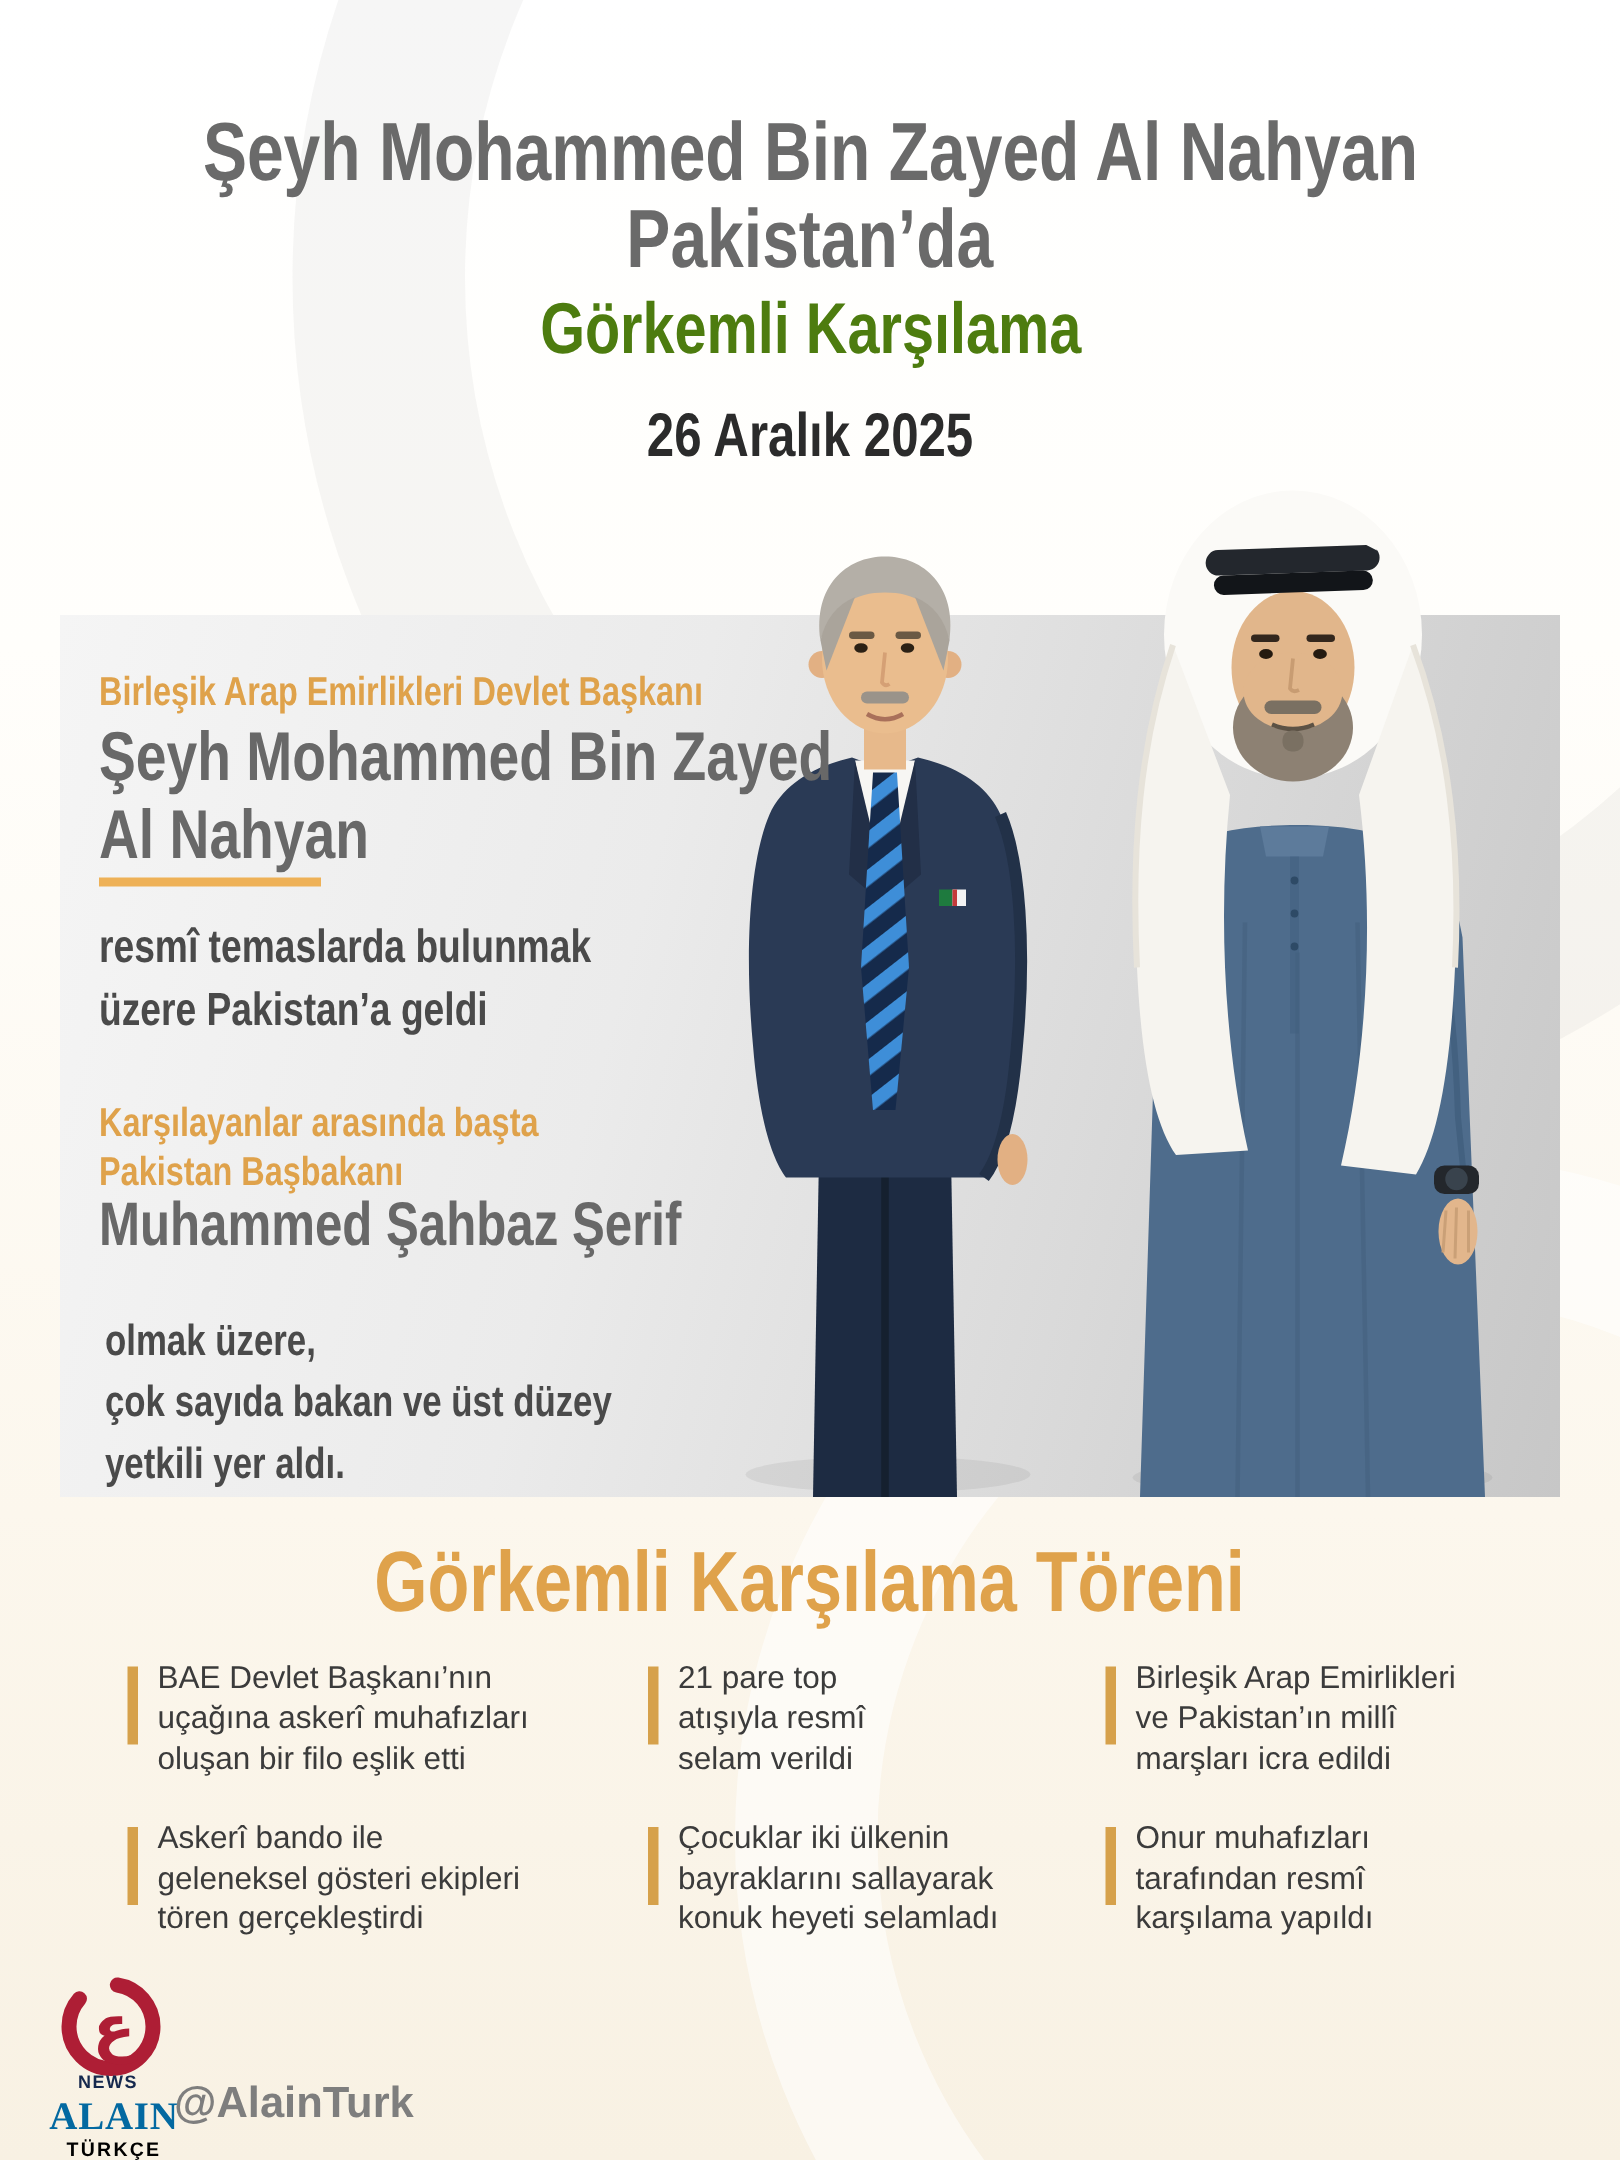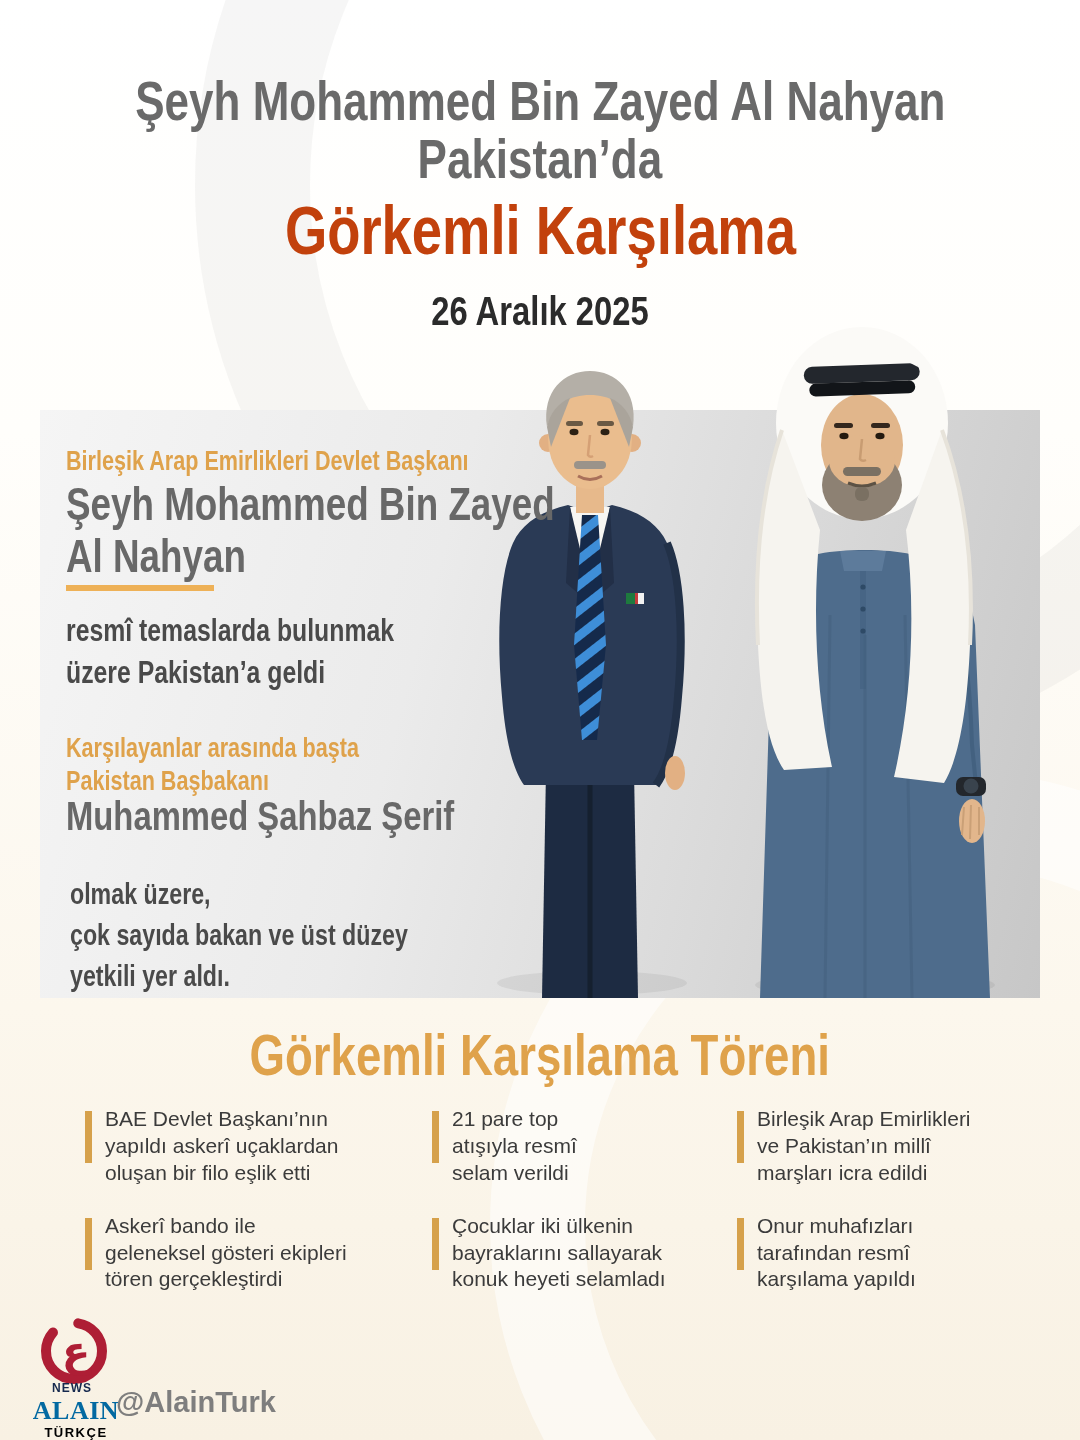--- a/index.html
+++ b/index.html
@@ -16,21 +16,21 @@
   .ring-bottom{
     position:absolute;width:720px;height:720px;border-radius:50%;
     border:95px solid rgba(255,255,255,0.55);
     top:770px;right:-320px;z-index:0;
   }
   .condense{display:inline-block;transform:scaleX(0.8);transform-origin:center top;white-space:nowrap;}
   .condense-l{display:inline-block;transform:scaleX(0.8);transform-origin:left top;white-space:nowrap;}
 
   .header{position:absolute;top:72px;left:0;width:100%;text-align:center;z-index:3;}
   .h-line{font-weight:bold;font-size:55px;line-height:1.06;color:#6a6a6a;}
-  .h-line3{font-weight:bold;font-size:68px;line-height:1.05;color:#c2410c;margin-top:6px;}
+  .h-line3{font-weight:bold;font-size:48px;line-height:1.05;color:#4d7c0f;margin-top:6px;}
   .h-date{font-weight:bold;font-size:41px;color:#2b2b2b;margin-top:22px;}
 
   .panel{
     position:absolute;left:40px;top:410px;width:1000px;height:588px;z-index:1;
     background:linear-gradient(105deg,#f5f5f5 0%,#ebebeb 38%,#dadada 68%,#c7c7c7 100%);
   }
   .figures{position:absolute;left:430px;top:315px;width:610px;height:683px;z-index:2;}
 
   .textblock{position:absolute;left:66px;z-index:3;}
   .kicker{color:#dfa24b;font-weight:bold;font-size:27px;line-height:1.22;}
@@ -179,21 +179,21 @@
 
 <div class="ceremony-title">
   <span class="condense">Görkemli Karşılama Töreni</span>
 </div>
 
 <div class="items">
   <div class="item">
     <span class="bar"></span>
     <div class="item-lines">
       <div>BAE Devlet Başkanı’nın</div>
-      <div>yapıldı askerî uçaklardan</div>
+      <div>uçağına askerî muhafızları</div>
       <div>oluşan bir filo eşlik etti</div>
     </div>
   </div>
   <div class="item">
     <span class="bar"></span>
     <div class="item-lines">
       <div>21 pare top</div>
       <div>atışıyla resmî</div>
       <div>selam verildi</div>
     </div>

